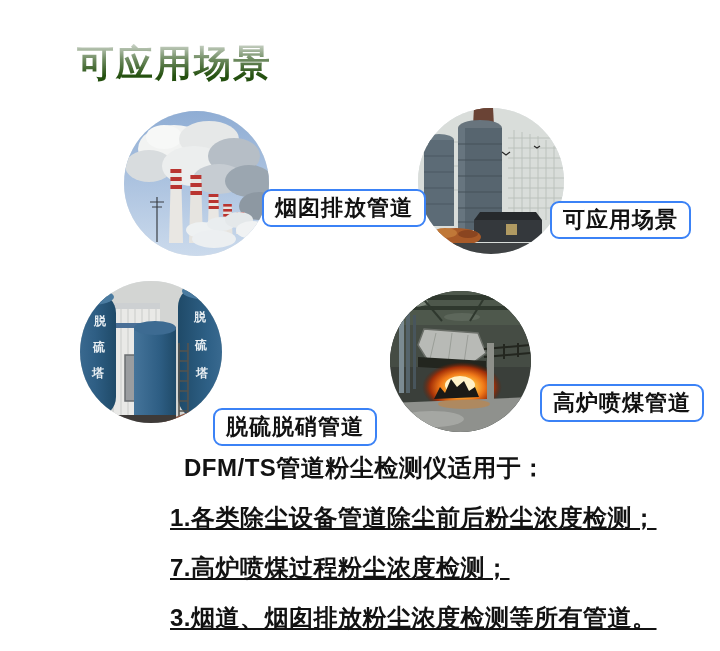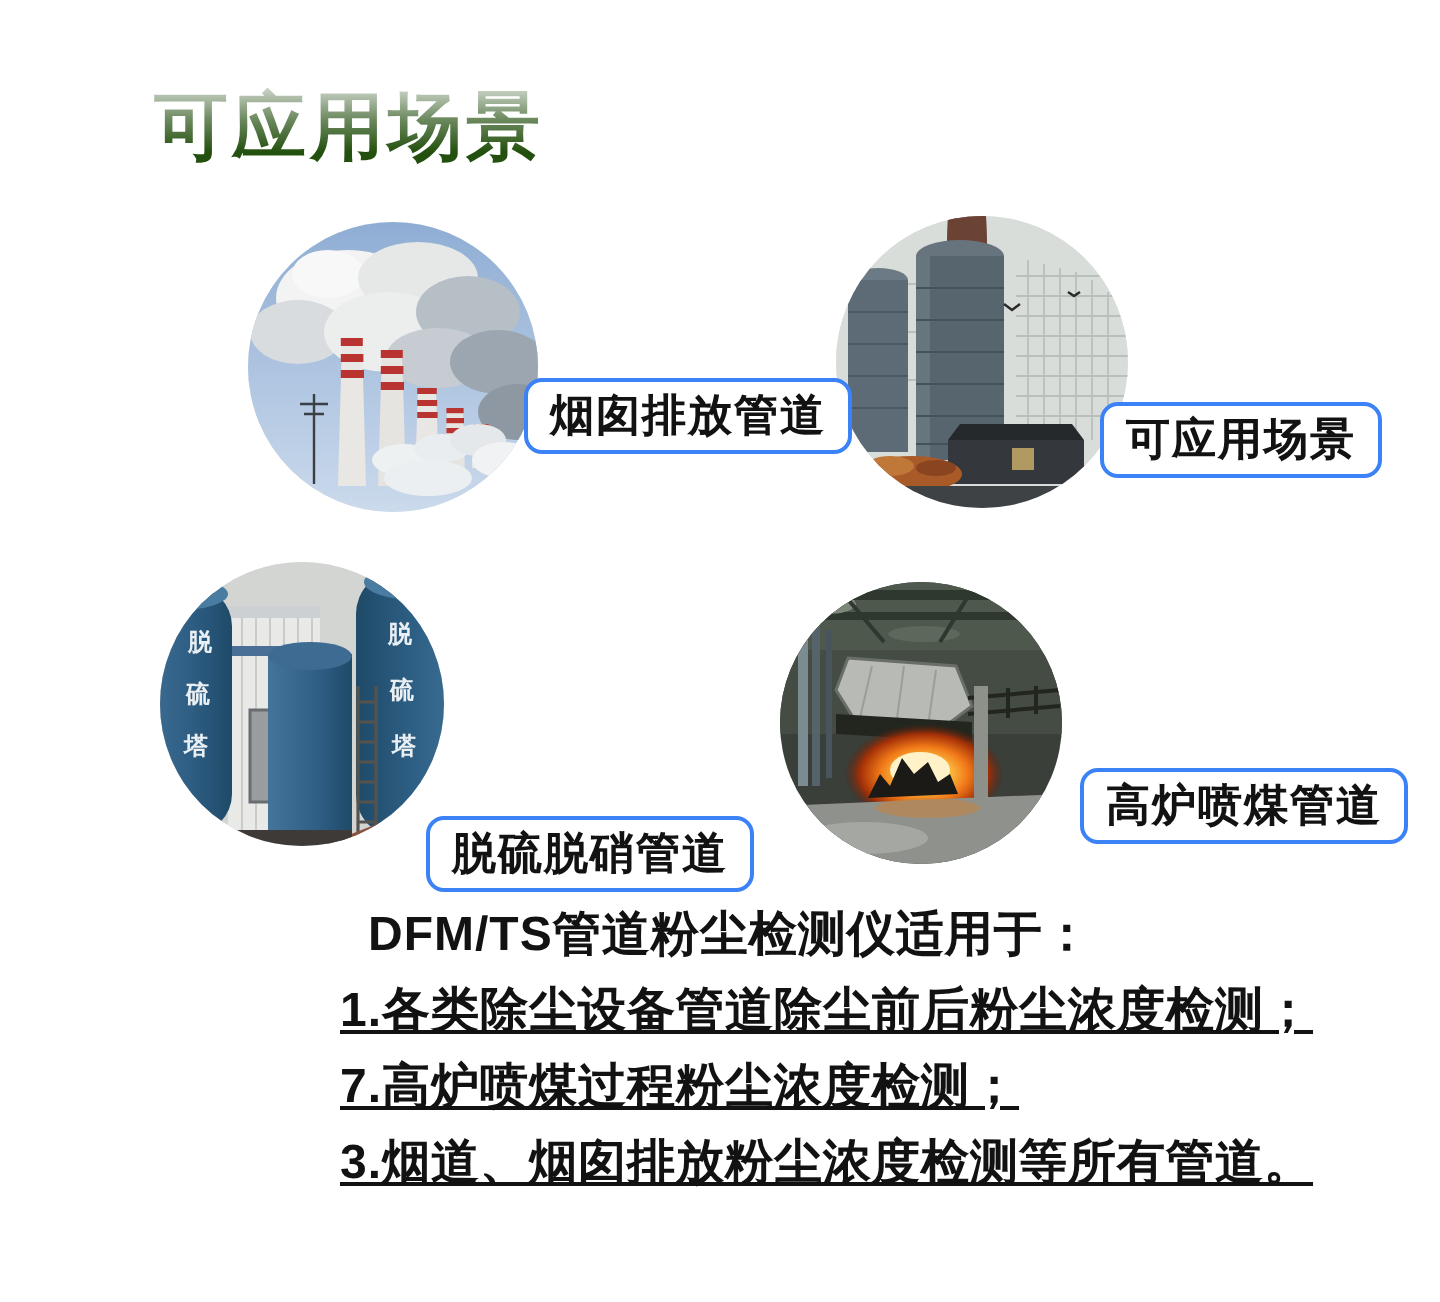--- a/index.html
+++ b/index.html
@@ -31,21 +31,21 @@
     position:absolute; background:#fff; border:2px solid #3b82f6; border-radius:9px;
     padding:4px 11px; font-size:22px; font-weight:bold; color:#121212;
     white-space:nowrap; letter-spacing:1px; line-height:1.2; z-index:5;
   }
   .t1 { left:262px; top:189px; }
   .t2 { left:550px; top:201px; }
   .t3 { left:213px; top:376px;margin-top:32px; }
   .t4 { left:512px; top:384px;margin-left:28px; }
   .desc {
     position:absolute; left:170px; top:453px; width:520px;
-    display:flex; flex-direction:column; gap:8px;
+    display:flex; flex-direction:column; gap:20px;
     color:#121212; font-weight:bold;
   }
   .desc .heading { font-size:24px; line-height:30px; margin-left:14px; letter-spacing:0.5px; }
   .desc .item    { font-size:24px; line-height:30px; letter-spacing:0.5px;text-decoration:underline; }
 </style>
 </head>
 <body>
 
 <div class="page">
 

